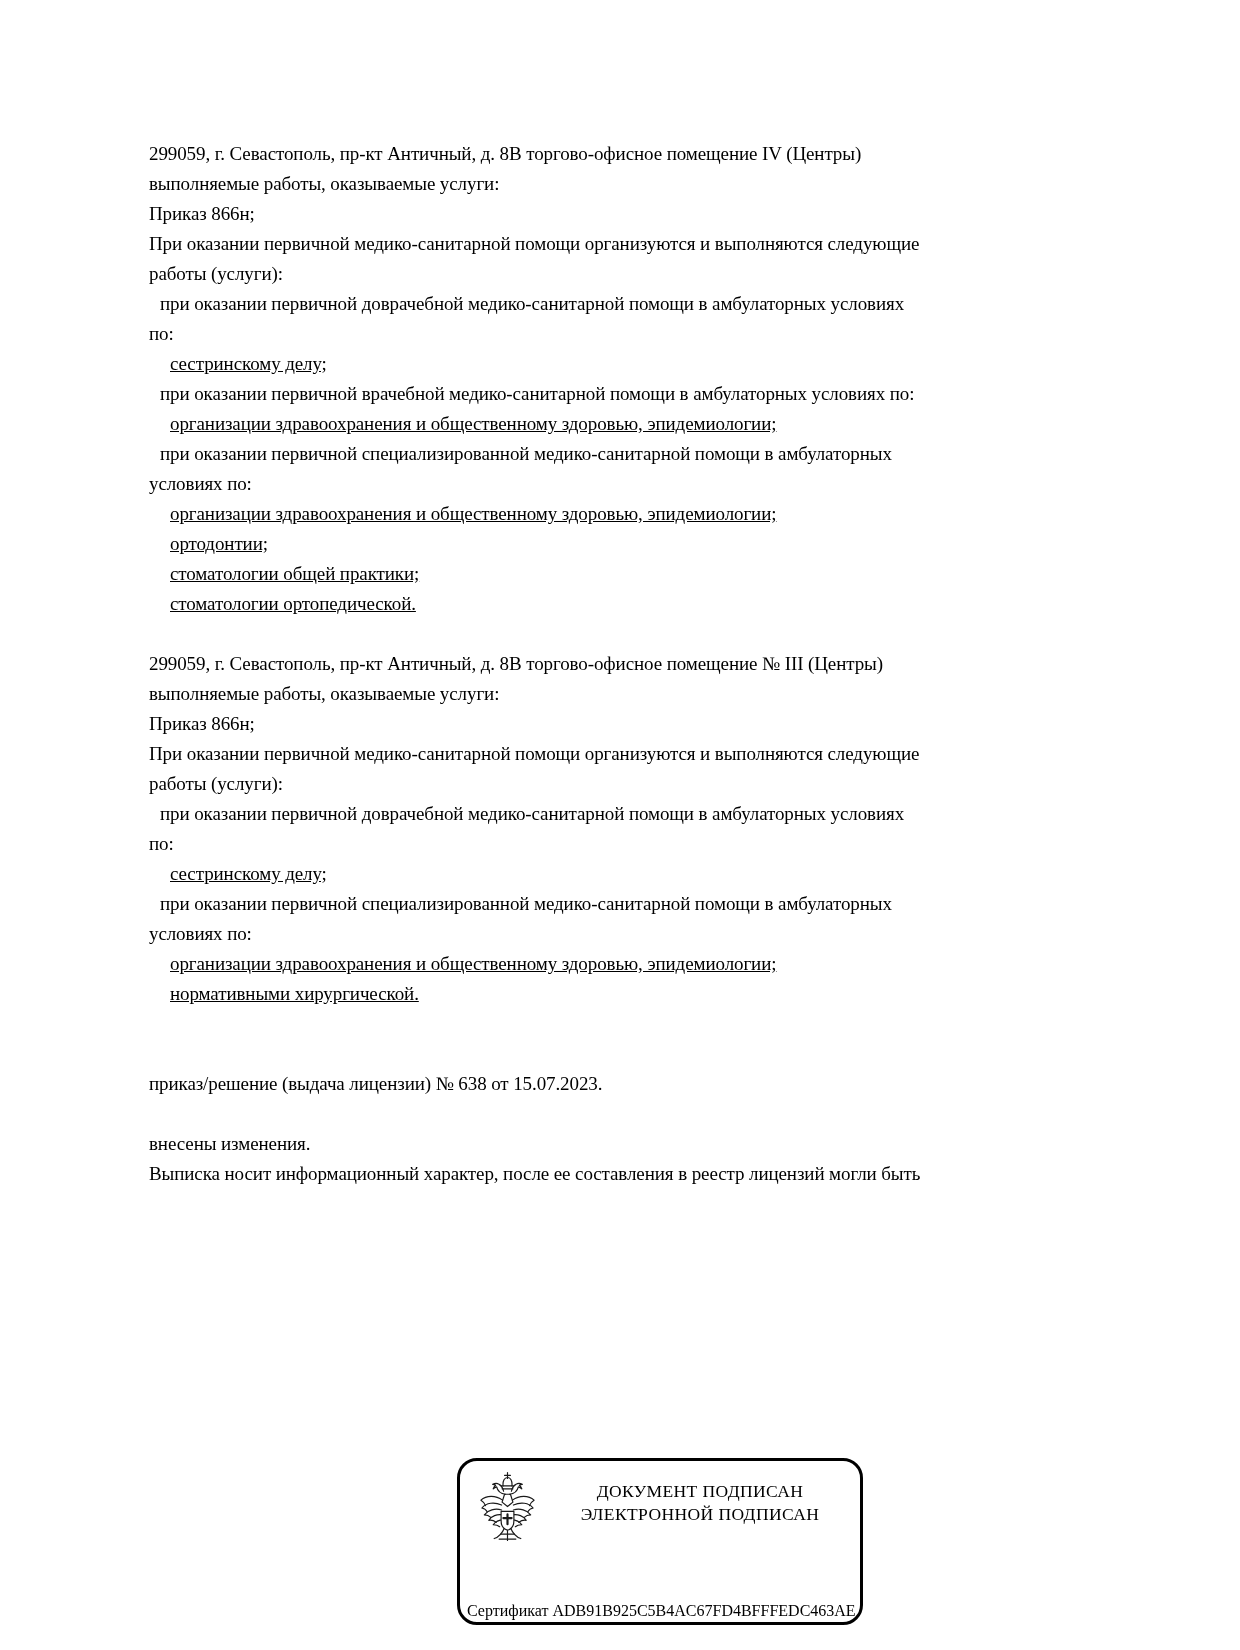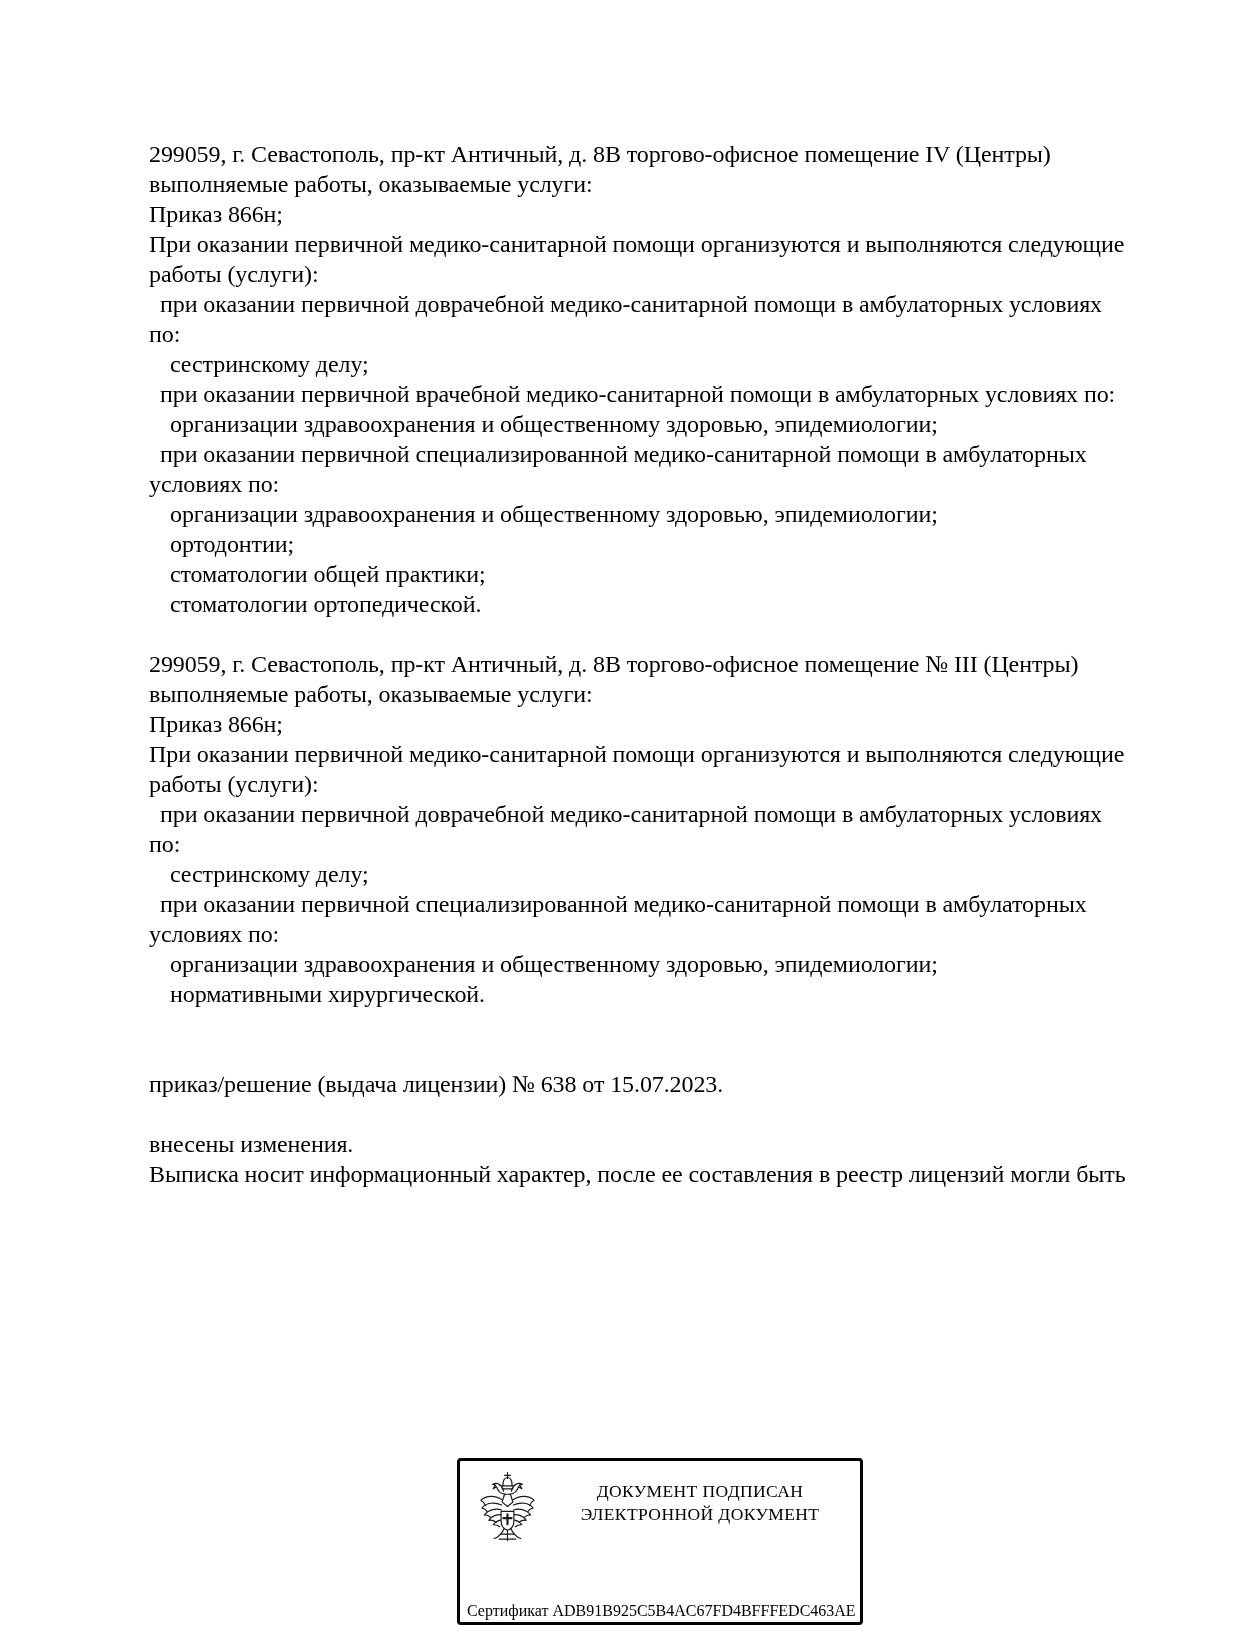--- a/index.html
+++ b/index.html
@@ -13,35 +13,35 @@
   }
   
   .doc {
     position: absolute;
     left: 149px; top: 139px;
     width: 1040px;
   }
   .doc .line {
     height: 30px;
     line-height: 30px;
-    font-size: 24px;
+    font-size: 19px;
     white-space: pre;
     letter-spacing: -0.1px;
   }
   .doc .indent-0 { padding-left: 0; }
   .doc .indent-1 { padding-left: 11px; }
-  .doc .indent-2 { padding-left: 21px; }
+  .doc .indent-2 { padding-left: 21px; text-decoration: underline; }
 
   
   .stamp {
     position: absolute;
     left: 457px; top: 1458px;
     width: 406px; height: 167px;
     border: 3px solid #000000;
-    border-radius: 4px;
+    border-radius: 20px;
     background: #ffffff;
     overflow: hidden;
   }
   .emblem {
     position: absolute;
     left: 15px; top: 9px;
     width: 65px; height: 78px;
   }
   .emblem svg { width: 100%; height: 100%; display: block; }
   .stamp-title {
@@ -123,20 +123,20 @@
         <path d="M37 50c4 0 8.5 2 10.5 5-2.5 0-5 .5-6.5 2"></path>
         <path d="M30 58c-2.5 6-6 9.5-10.5 11M33 58.5V71M36 58c2.5 6 6 9.5 10.5 11"></path>
         <path d="M26 64.5h14M24.5 69.5h17"></path>
         <path d="M26.5 41.5h13v9.5c0 5.5-3 8.5-6.5 9.5-3.5-1-6.5-4-6.5-9.5z" fill="#ffffff"></path>
         <path d="M33 44.5v10M28.8 48.2h8.4" stroke-width="2.2"></path>
       </g>
     </svg>
   </div>
   <div class="stamp-title">
     <div>ДОКУМЕНТ ПОДПИСАН</div>
-    <div>ЭЛЕКТРОННОЙ ДОКУМЕНТ</div>
+    <div>ЭЛЕКТРОННОЙ ПОДПИСАН</div>
   </div>
   <div class="stamp-info">
     <div><span>Сертификат </span><span>ADB91B925C5B4AC67FD4BFFFEDC463AE</span></div>
     
     
   </div>
 </div>
 
 </body></html>

